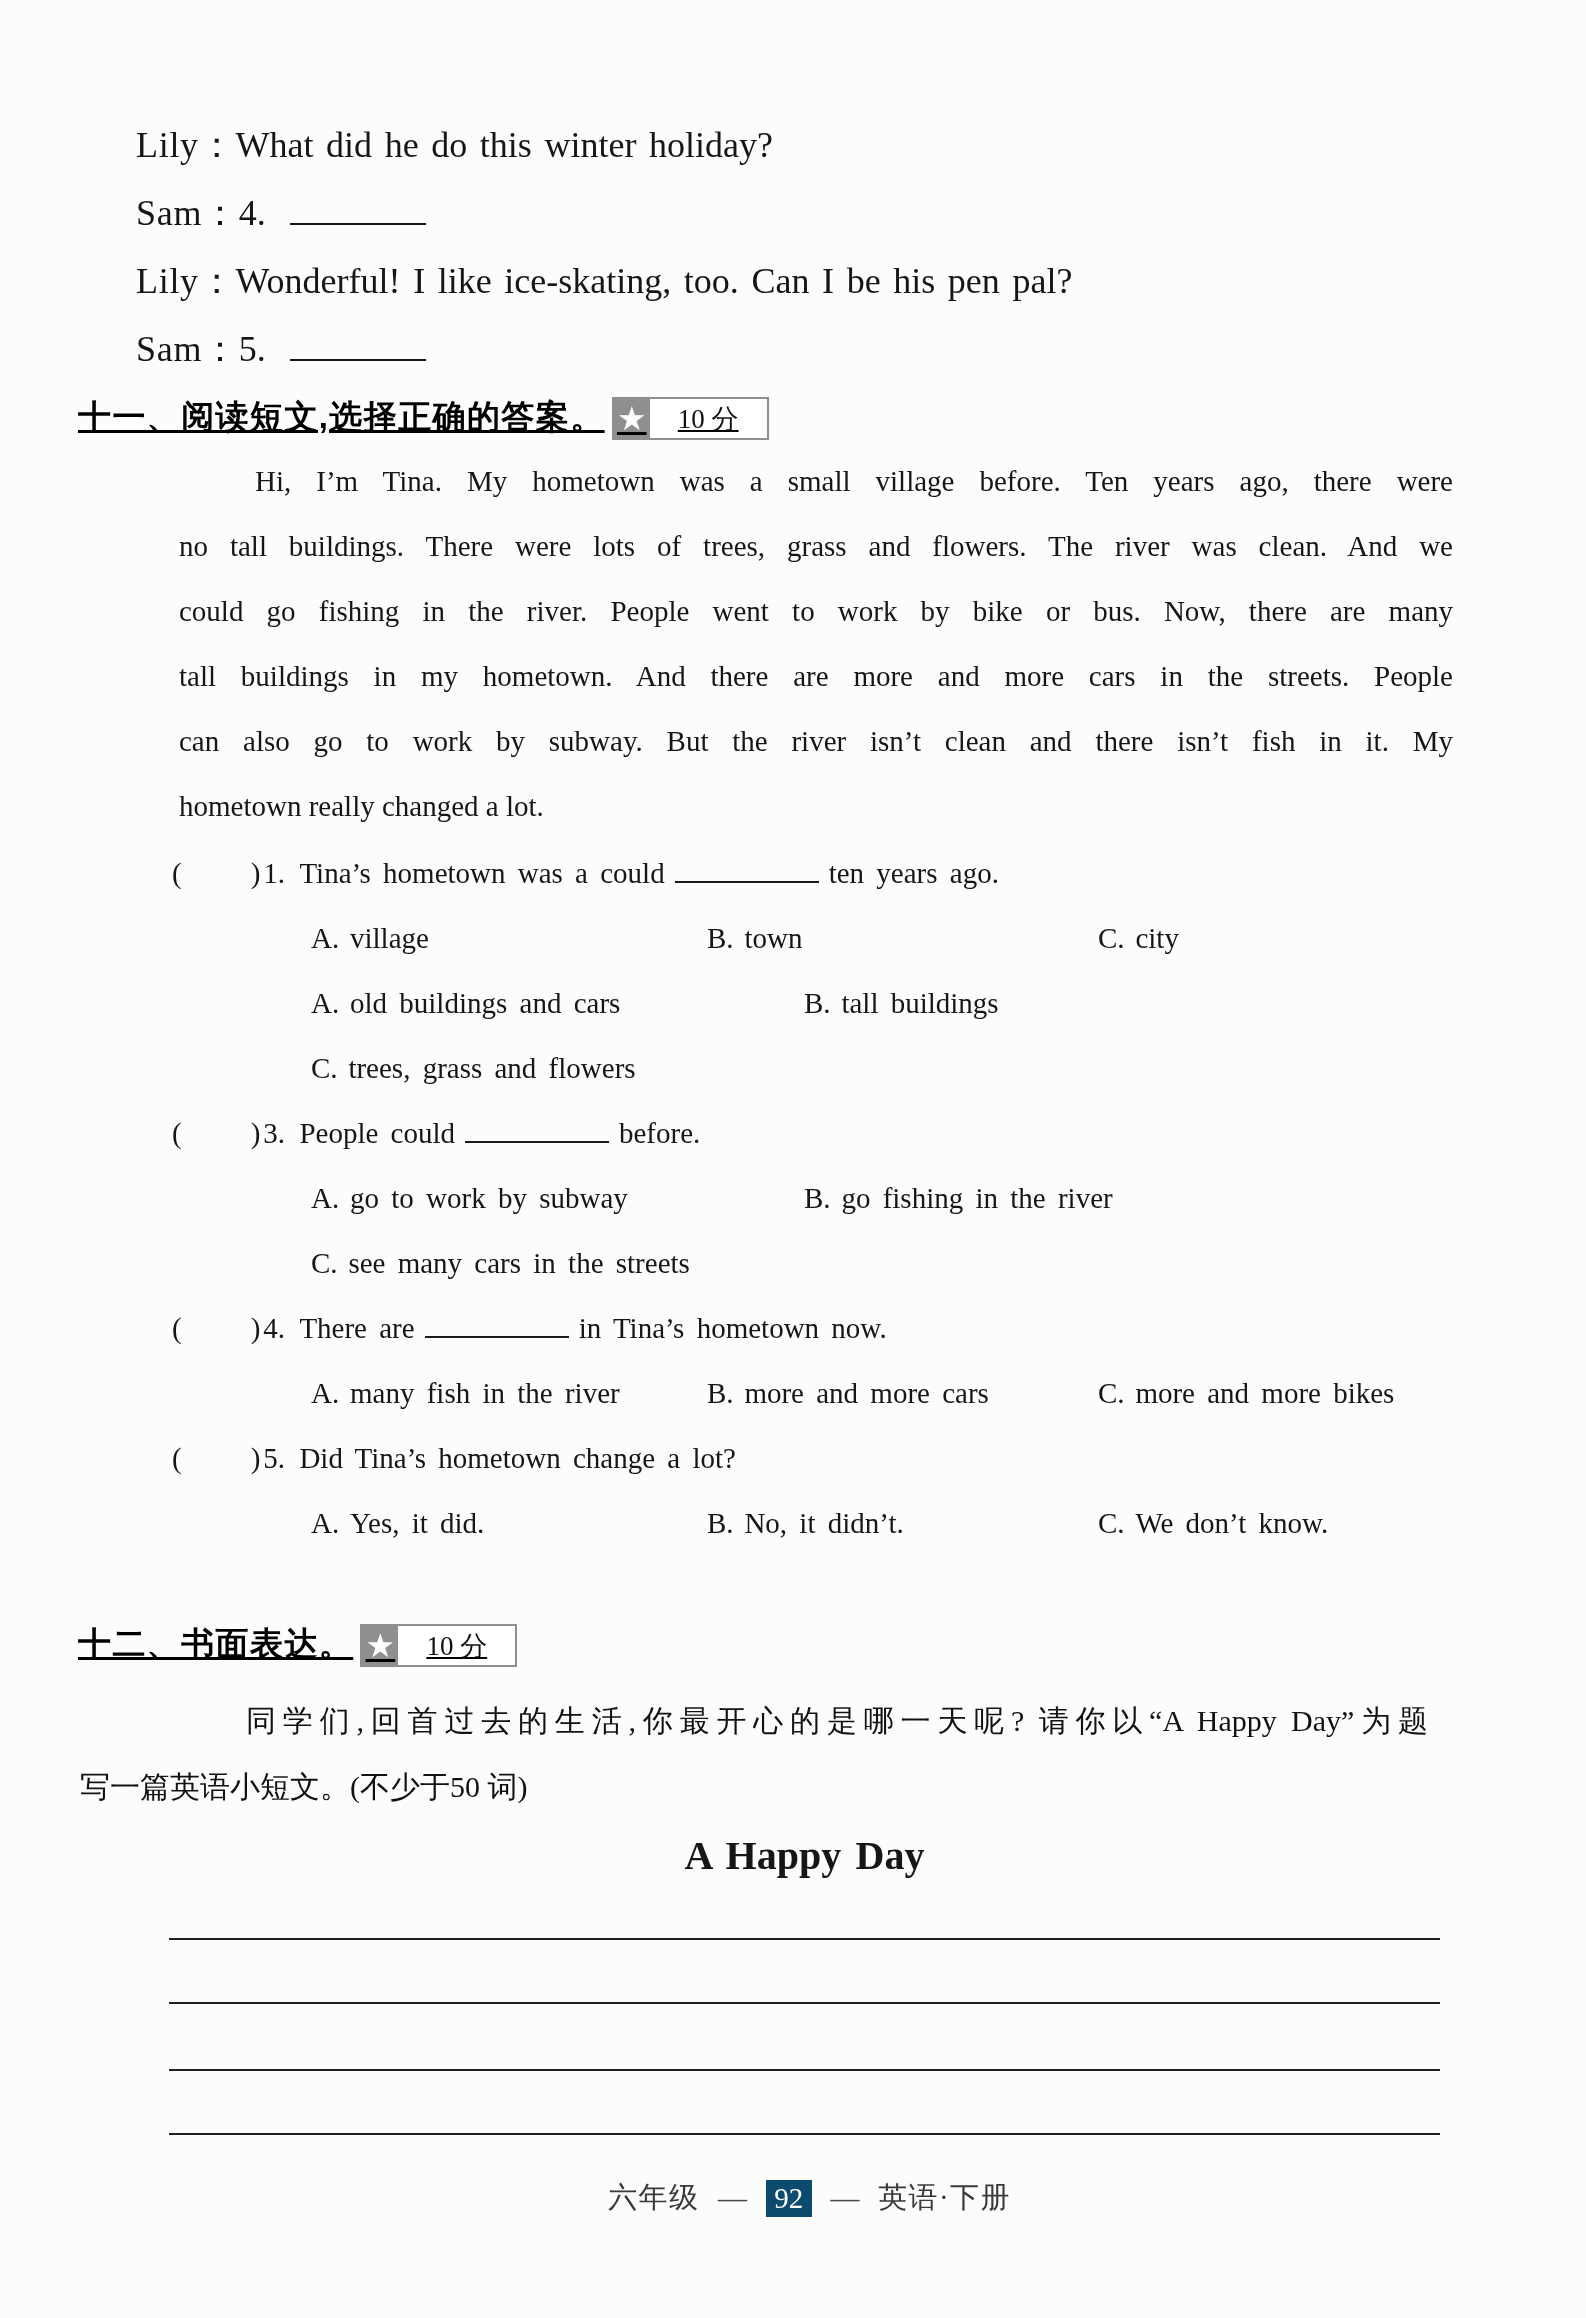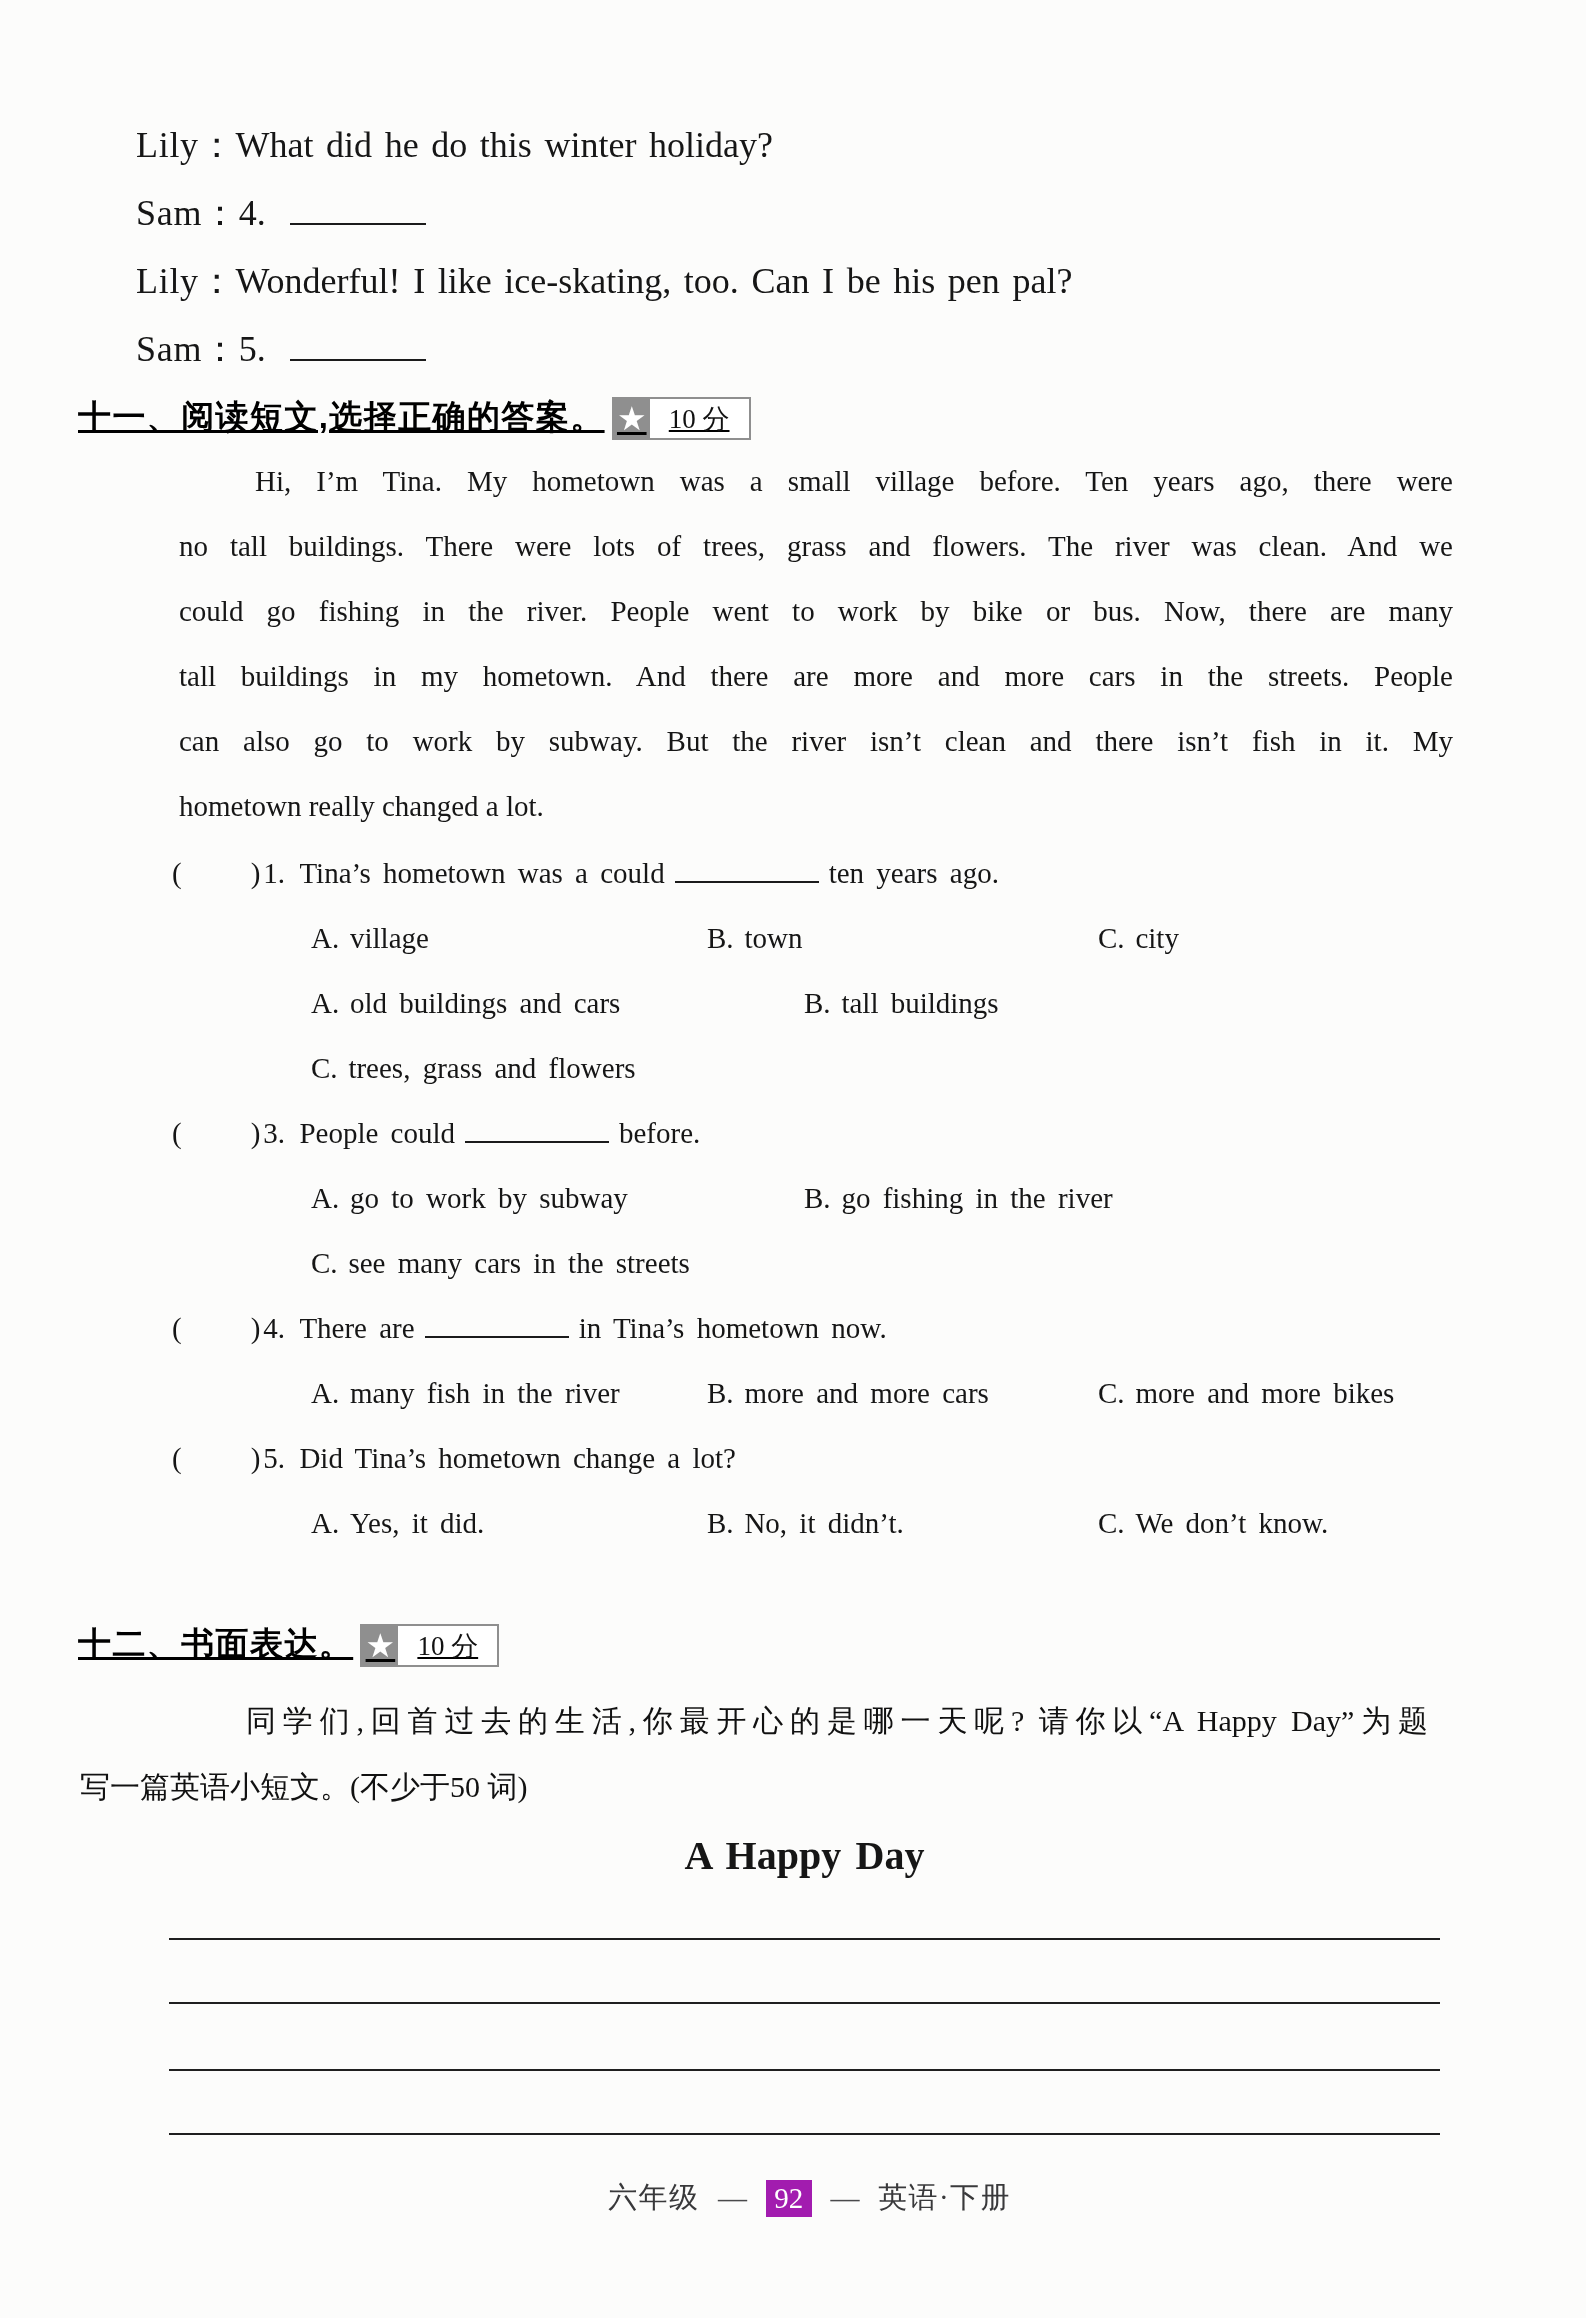--- a/index.html
+++ b/index.html
@@ -31,21 +31,21 @@
     border:2.2px solid #8f8f8f;background:#fff;
     font-family:"Liberation Serif","DejaVu Serif",serif;font-weight:400;letter-spacing:0;
   }
   .star-cell{
     width:36px;height:39px;background:#8f8f8f;color:#ffffff;
     display:flex;align-items:center;justify-content:center;
     font-family:"DejaVu Sans","Liberation Sans",sans-serif;font-size:33px;line-height:1;
   }
   .score-cell{
     background:#ffffff;display:flex;align-items:center;
-    padding:0 19px;font-size:27px;color:#111;white-space:nowrap;
+    padding:0 28px;font-size:27px;color:#111;white-space:nowrap;
   }
   
   .passage{position:absolute;left:171px;top:449px;width:1274px;font-size:29px;margin-left:8px;}
   .p-line{height:65px;line-height:65px;text-align:justify;text-align-last:justify;white-space:normal;}
   .p-line.first{text-indent:76px;}
   .p-line.last{text-align-last:left;}
   
   .questions{position:absolute;left:172px;top:841px;width:1271px;font-size:29px;}
   .q-row{position:relative;height:65px;line-height:65px;white-space:nowrap;word-spacing:5px;}
   .psp{display:inline-block;width:69px;}
@@ -74,21 +74,21 @@
   .w-line.l3{top:2069px;}
   .w-line.l4{top:2133px;}
   
   .footer{
     position:absolute;left:16px;top:2177px;width:1587px;height:42px;
     display:flex;align-items:center;justify-content:center;gap:18.7px;
     font-size:29px;color:#39393b;letter-spacing:1.4px;
   }
   .page-badge{
     display:inline-flex;align-items:center;justify-content:center;
-    width:46px;height:37px;background:#a21caf;color:#ffffff;
+    width:46px;height:37px;background:#0c4a6e;color:#ffffff;
     font-size:29px;letter-spacing:0;
   }
   .footer .dash{letter-spacing:0;color:#49494b;}
 </style>
 </head>
 <body>
 
 <div class="page">
 
   <div class="dialogue">

